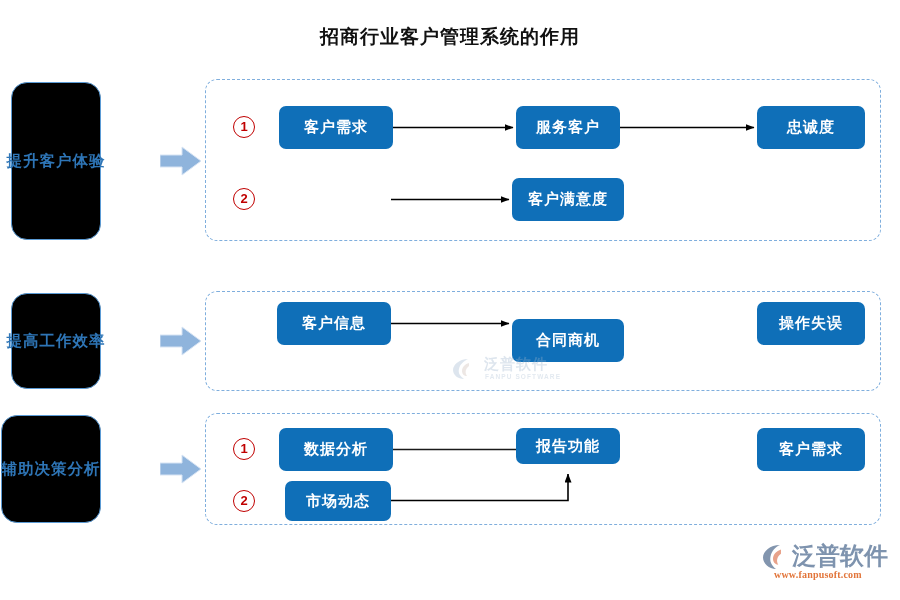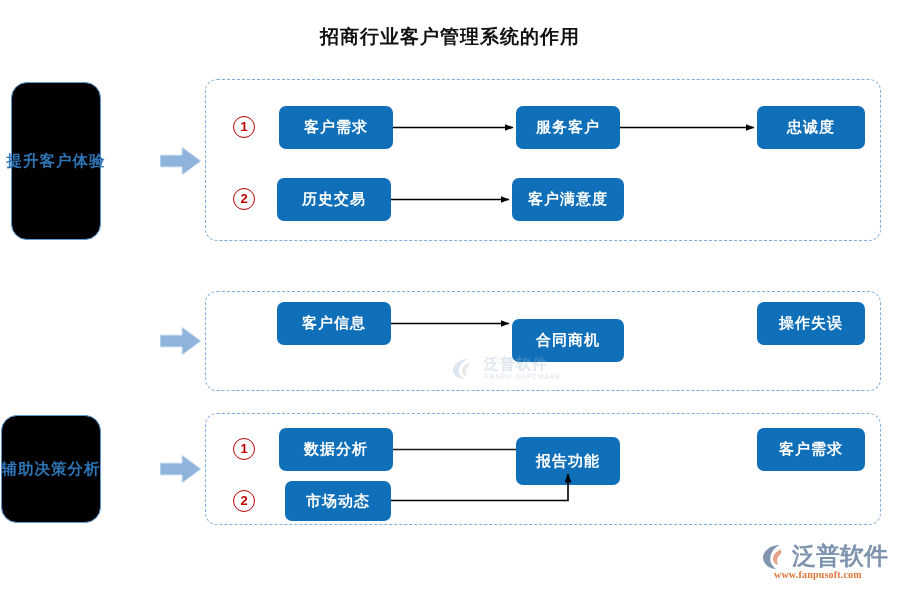--- a/index.html
+++ b/index.html
@@ -202,27 +202,27 @@
   <div class="node" style="left:279px; top:106px; width:114px; height:43px;">
     <span>客户需求</span>
   </div>
   <div class="node" style="left:516px; top:106px; width:104px; height:43px;font-family:Liberation Serif, serif;">
     <span>服务客户</span>
   </div>
   <div class="node" style="left:757px; top:106px; width:108px; height:43px;">
     <span>忠诚度</span>
   </div>
 
-  <div class="node" style="left:277px; top:178px; width:114px; height:43px;">
-    <span>历史交易</span>
-  </div>
   <div class="node" style="left:512px; top:178px; width:112px; height:43px;">
     <span>客户满意度</span>
   </div>
 
+  <div class="cat-panel" style="left:11px; top:293px; width:90px; height:96px;">
+    <span class="cat-panel-label">提高工作效率</span>
+  </div>
 
   <svg class="block-arrow" style="left:160px; top:326px;" viewBox="0 0 42 30">
     <polygon points="0,9 22,9 22,1 41,15 22,29 22,21 0,21" fill="#8FB4DC" stroke="#D7E4F4" stroke-width="1"></polygon>
   </svg>
 
   <div class="group-box" style="left:205px; top:291px; width:676px; height:100px;"></div>
 
   <div class="node" style="left:277px; top:302px; width:114px; height:43px;">
     <span>客户信息</span>
   </div>
@@ -251,21 +251,21 @@
   </svg>
 
   <div class="group-box" style="left:205px; top:413px; width:676px; height:112px;"></div>
 
   <div class="num-circle" style="left:233px; top:438px;">1</div>
   <div class="num-circle" style="left:233px; top:490px;">2</div>
 
   <div class="node" style="left:279px; top:428px; width:114px; height:43px;">
     <span>数据分析</span>
   </div>
-  <div class="node" style="left:516px; top:428px; width:104px; height:48px;margin-top:9px;">
+  <div class="node" style="left:516px; top:428px; width:104px; height:36px;">
     <span>报告功能</span>
   </div>
   <div class="node" style="left:757px; top:428px; width:108px; height:43px;">
     <span>客户需求</span>
   </div>
   <div class="node" style="left:285px; top:481px; width:106px; height:40px;">
     <span>市场动态</span>
   </div>
 
   <svg class="conn-layer" viewBox="0 0 900 600">

